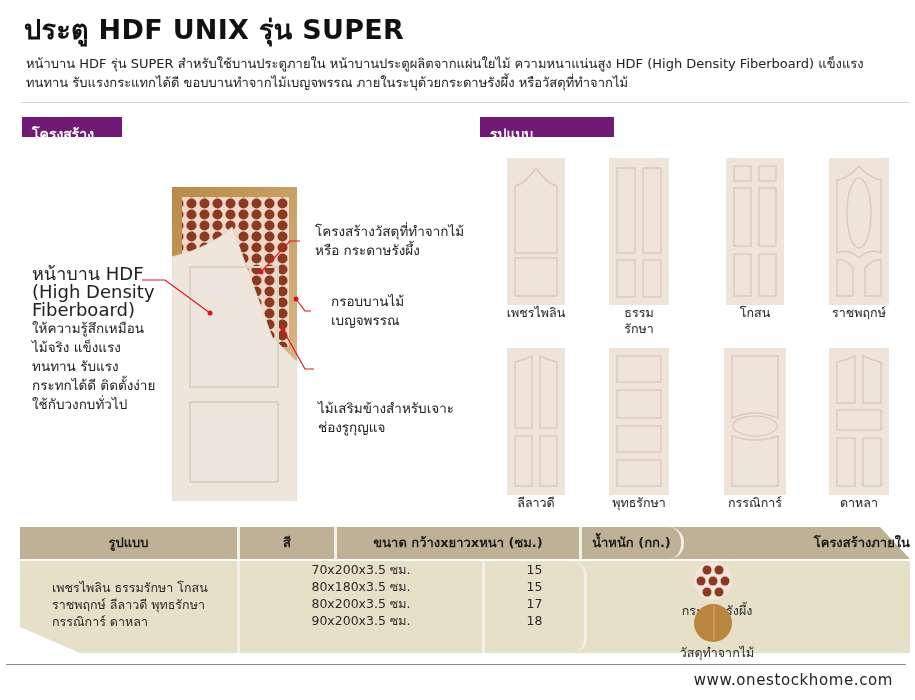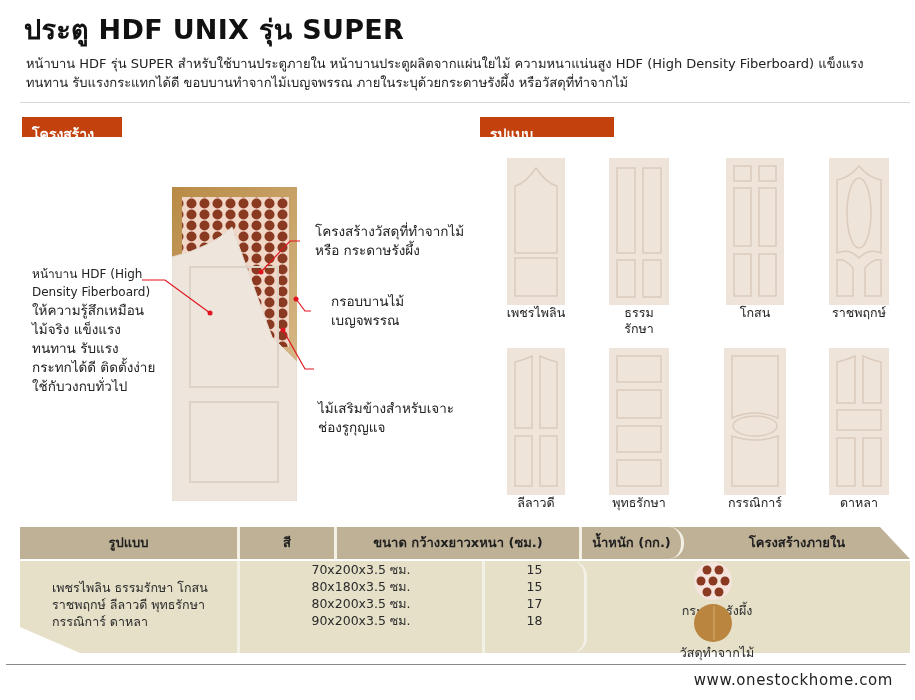--- a/index.html
+++ b/index.html
@@ -3,50 +3,50 @@
 <meta charset="utf-8">
 <style>
   * { box-sizing: border-box; margin: 0; padding: 0; }
   html, body { width: 915px; height: 700px; background: #ffffff; overflow: hidden; }
   body { font-family: "DejaVu Sans", sans-serif; color: #1a1a1a; position: relative; }
 
   .title { position: absolute; left: 24px; top: 8px; font-size: 27px; font-weight: bold; letter-spacing: 0.3px; color: #111; }
   .intro { position: absolute; left: 26px; top: 54px; width: 875px; font-size: 13px; line-height: 19px; color: #222; }
   .hr-top { position: absolute; left: 20px; top: 102px; width: 890px; height: 1px; background: #d8d8d8; }
 
-  .section-tag { position: absolute; height: 20px; background: #c2410c; color: #fff; font-size: 14px; font-weight: bold; padding: 6px 10px; }
+  .section-tag { position: absolute; height: 20px; background: #701a75; color: #fff; font-size: 14px; font-weight: bold; padding: 6px 10px; }
   .tag-structure { left: 22px; top: 117px; width: 100px; }
   .tag-styles { left: 480px; top: 117px; width: 134px; }
 
   
   .cut-door { position: absolute; left: 172px; top: 187px; width: 125px; height: 314px; }
   .cut-door svg { width: 100%; height: 100%; display: block; }
 
   .callout { position: absolute; font-size: 13.5px; line-height: 19px; color: #222; }
   .callout-left { left: 32px; top: 265px; width: 125px; }
-  .callout-left .en { font-size: 12px; line-height: 18px; }
+  .callout-left .en { font-size: 18px; line-height: 18px; }
   .c1 { left: 315px; top: 222px; width: 150px; }
   .c2 { left: 315px; top: 292px; width: 140px; margin-left: 16px; }
   .c3 { left: 318px; top: 354px; width: 140px; margin-top: 45px; }
 
   .leaders { position: absolute; left: 0; top: 0; width: 915px; height: 520px; pointer-events: none; }
 
   
   .style-item { position: absolute; width: 100px; text-align: center; }
   .style-item .door { margin: 0 auto; width: 58px; height: 147px; }
   .style-item .door svg { width: 100%; height: 100%; display: block; }
   .style-item .label { font-size: 12.5px; line-height: 16px; color: #222; }
 
   
   .spec-table { position: absolute; left: 20px; top: 527px; width: 890px; height: 126px; }
   .tbl-bg { position: absolute; inset: 0; }
   .tbl-head { position: absolute; left: 0; top: 0; width: 890px; height: 32px; display: flex; }
   .tbl-body { position: absolute; left: 0; top: 34px; width: 890px; height: 92px; display: flex; }
   .col { border-right: 3px solid #f3f0e6; position: relative; }
-  .col:last-child { border-right: none; }
+  .col:last-child { border-right: none; text-align: right; }
   .w1 { width: 220px; } .w2 { width: 97px; } .w3 { width: 245px; } .w4 { width: 102px; border-radius: 15px; } .w5 { width: 226px; }
   .th { font-size: 13px; font-weight: bold; color: #1e1e1e; text-align: center; line-height: 32px; }
   .td { font-size: 12.5px; color: #2a2a2a; }
   .models { padding: 18px 12px 0 32px; line-height: 17px; }
   .color-cell { text-align: center; }
   .swatch { width: 46px; height: 46px; border-radius: 50%; margin: 9px auto 0; background: radial-gradient(circle at 45% 40%, #e4dad6, #cfc3c0); box-shadow: 0 0 0 2px #f1ece0; }
   .color-label { position: absolute; left: 0; right: 0; bottom: 8px; text-align: center; }
   .sizes, .weights { text-align: center; padding-top: 0; line-height: 17px; }
   .struct-row { display: flex; align-items: center; height: 42px; padding-left: 34px; flex-direction: column; }
   .struct-row .ic { width: 40px; height: 40px; margin-right: 8px; }

